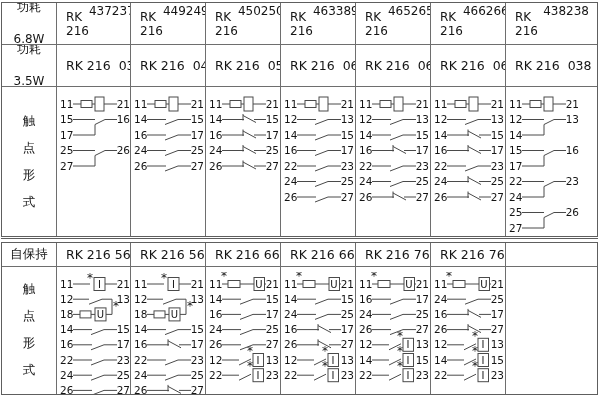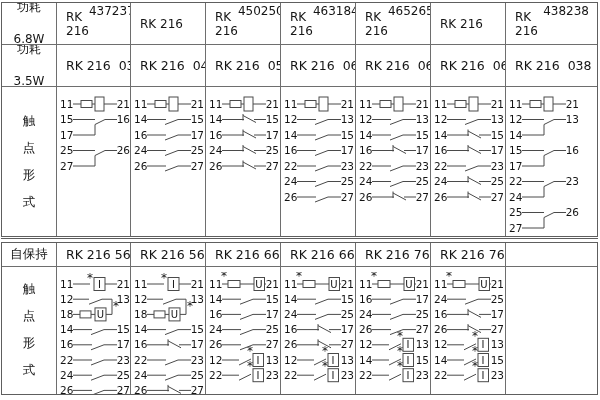--- a/index.html
+++ b/index.html
@@ -32,44 +32,52 @@
     </div>
     <div class="cell model2 bR bB h43">
       <span>RK 216</span>
       <span class="nums">
           <span>437</span>
           <span>237</span>
         </span>
     </div>
     <div class="cell model2 bR bB h43">
       <span>RK 216</span>
+      <span class="nums">
+          <span>449</span>
+          <span>249</span>
+        </span>
     </div>
     <div class="cell model2 bR bB h43">
       <span>RK 216</span>
       <span class="nums">
           <span>450</span>
           <span>250</span>
         </span>
     </div>
     <div class="cell model2 bR bB h43">
       <span>RK 216</span>
       <span class="nums">
           <span>463</span>
-          <span>184</span>
+          <span>389</span>
         </span>
     </div>
     <div class="cell model2 bR bB h43">
       <span>RK 216</span>
       <span class="nums">
           <span>465</span>
           <span>265</span>
         </span>
     </div>
     <div class="cell model2 bR bB h43">
       <span>RK 216</span>
+      <span class="nums">
+          <span>466</span>
+          <span>266</span>
+        </span>
     </div>
     <div class="cell model2 bB h43">
       <span>RK 216</span>
       <span class="nums">
           <span>438</span>
           <span>238</span>
         </span>
     </div>
 
     <div class="cell plabel bR bB h43">

